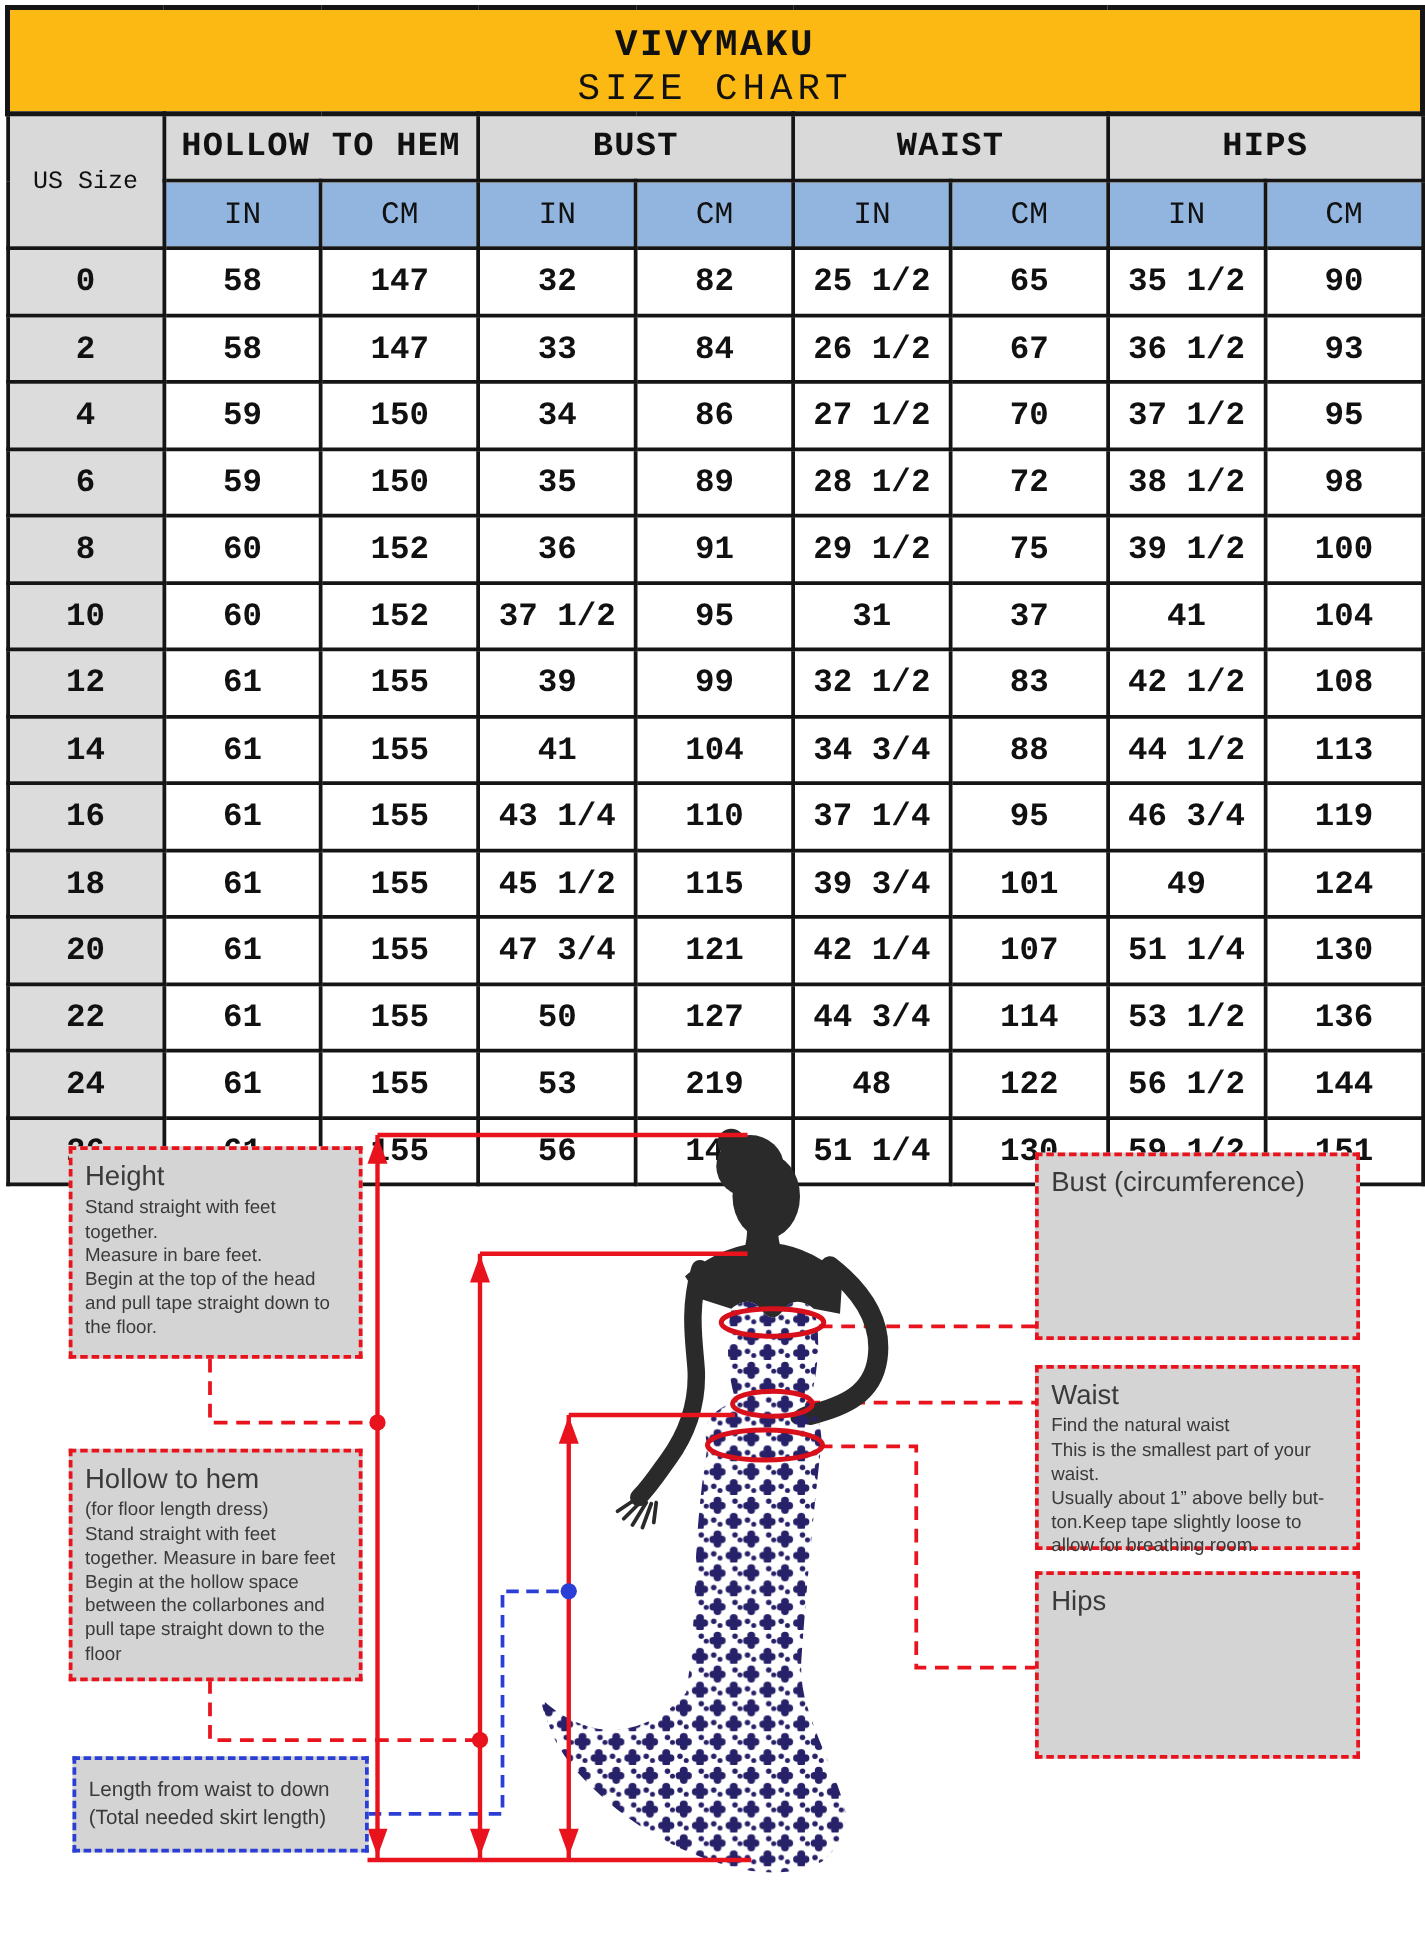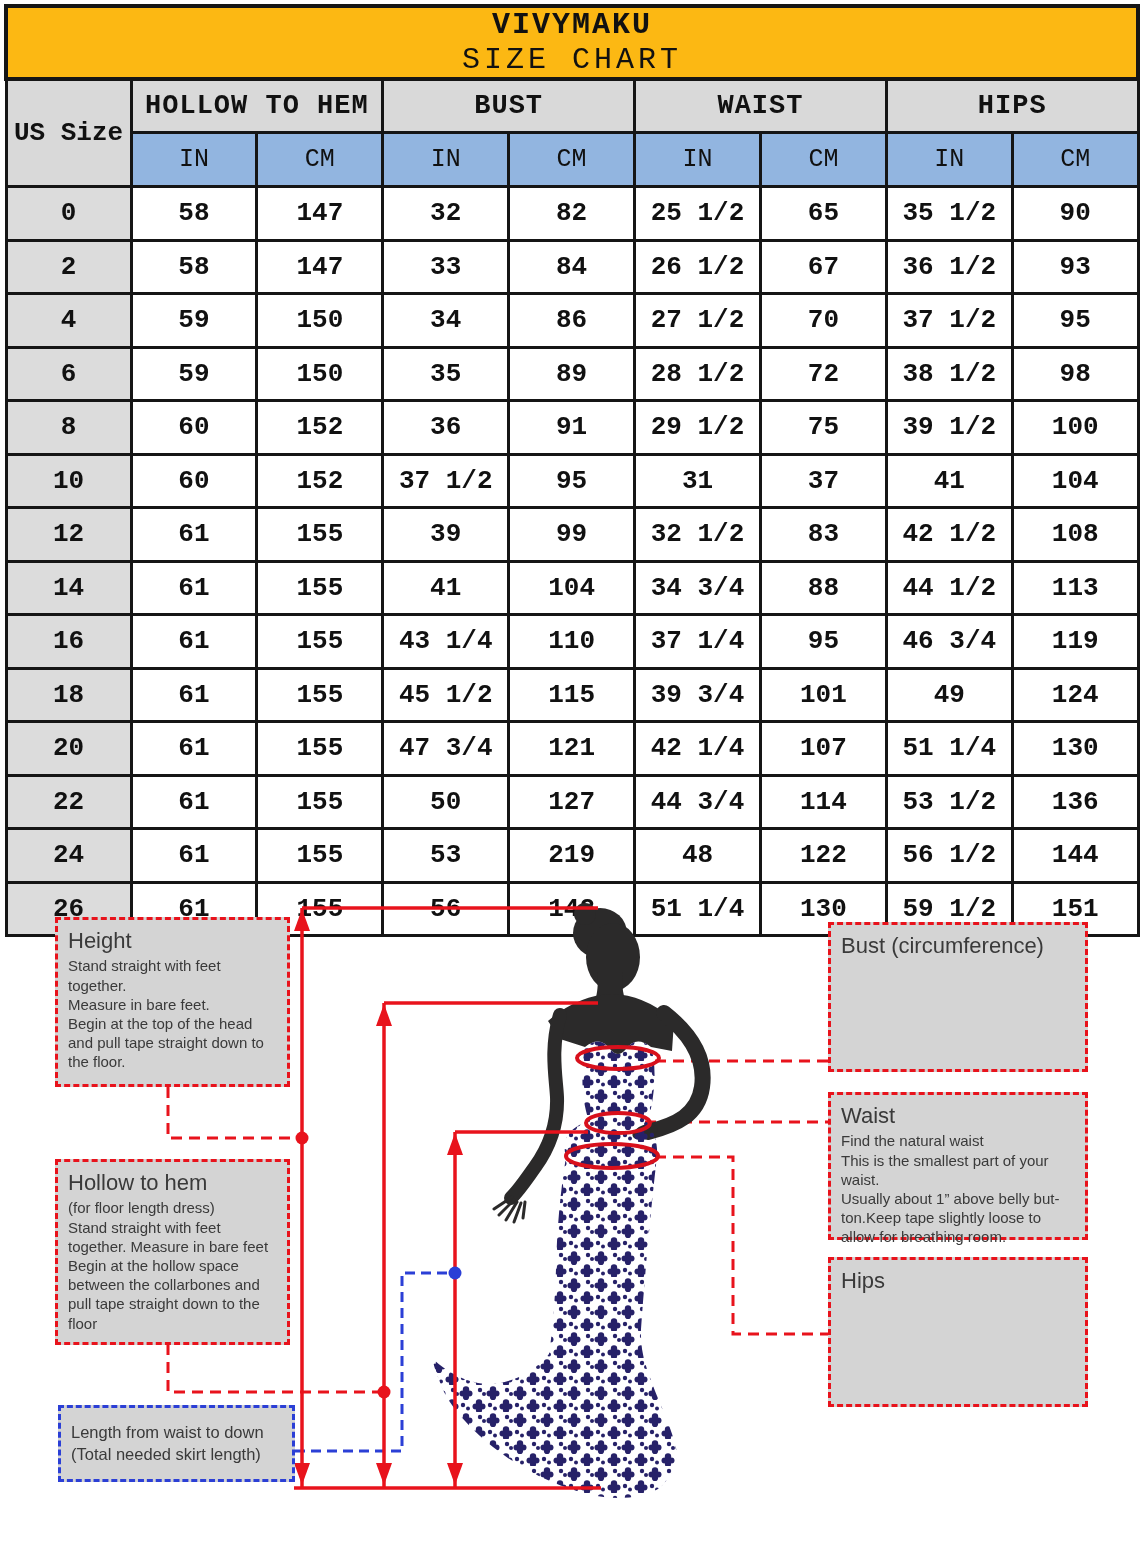--- a/index.html
+++ b/index.html
@@ -5,23 +5,23 @@
   html,body{margin:0;padding:0;background:#ffffff;}
   .page{position:relative;width:1140px;height:1548px;background:#fff;overflow:hidden;
         font-family:"Liberation Sans", sans-serif;}
 
   
   table.size-chart{border-collapse:collapse;table-layout:fixed;width:1132px;margin:4px;
         font-family:"Liberation Mono", monospace;color:#111;}
   table.size-chart td, table.size-chart th{border:3px solid #151515;text-align:center;
         vertical-align:middle;padding:0;overflow:hidden;}
   tr.banner-row td{background:var(--banner);height:66px;border:4px solid #151515;}
-  .banner-line1{font-size:30px;font-weight:bold;letter-spacing:2px;line-height:1.15;}
+  .banner-line1{font-size:30px;font-weight:bold;letter-spacing:2px;line-height:1.15;margin-top:12px;}
   .banner-line2{font-size:30px;font-weight:normal;letter-spacing:4px;line-height:1.15;}
-  th.corner{background:var(--hdrgray);font-size:26px;font-weight:bold;width:125px;}
+  th.corner{background:var(--hdrgray);font-size:20px;font-weight:normal;width:125px;}
   th.group{background:var(--hdrgray);font-size:27px;font-weight:bold;height:50px;letter-spacing:1px;}
   th.unit{background:var(--unitblue);font-size:25px;font-weight:normal;height:51px;}
   th.size-cell{background:#dcdcdc;font-size:26px;font-weight:bold;height:50.5px;}
   td.val{background:#fff;font-size:26px;font-weight:bold;}
 
   
   .guide{position:absolute;left:0;top:899px;width:1140px;height:613px;}
   .guide svg{position:absolute;left:0;top:0;}
   .gbox{position:absolute;background:#d4d4d4;border:3px dashed var(--red);
         box-sizing:border-box;padding:8px 10px;color:#3a3a3a;}

